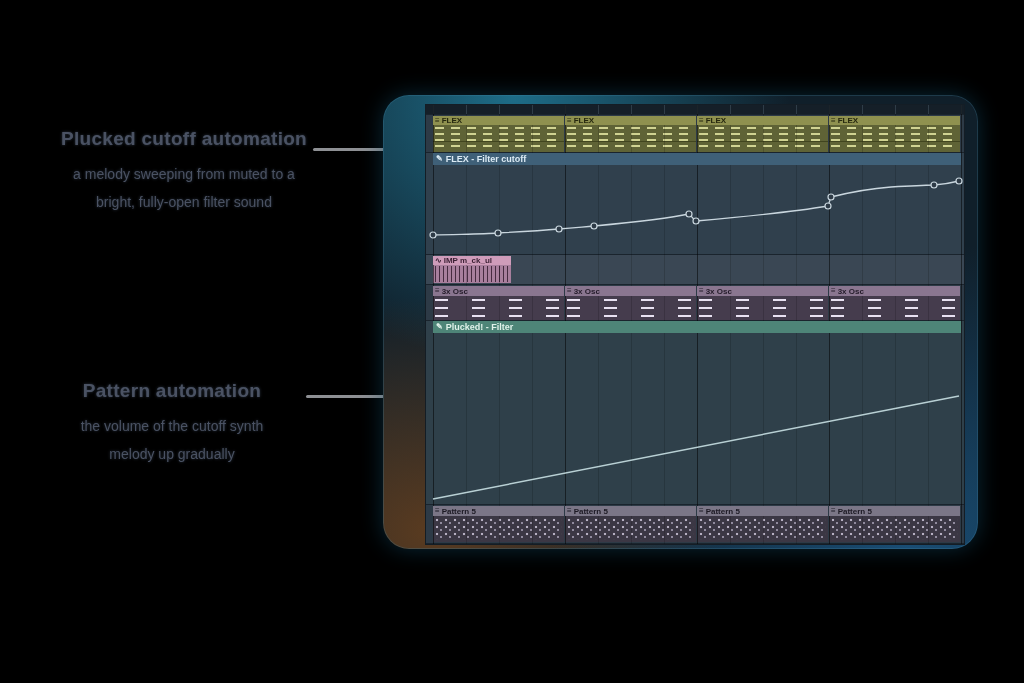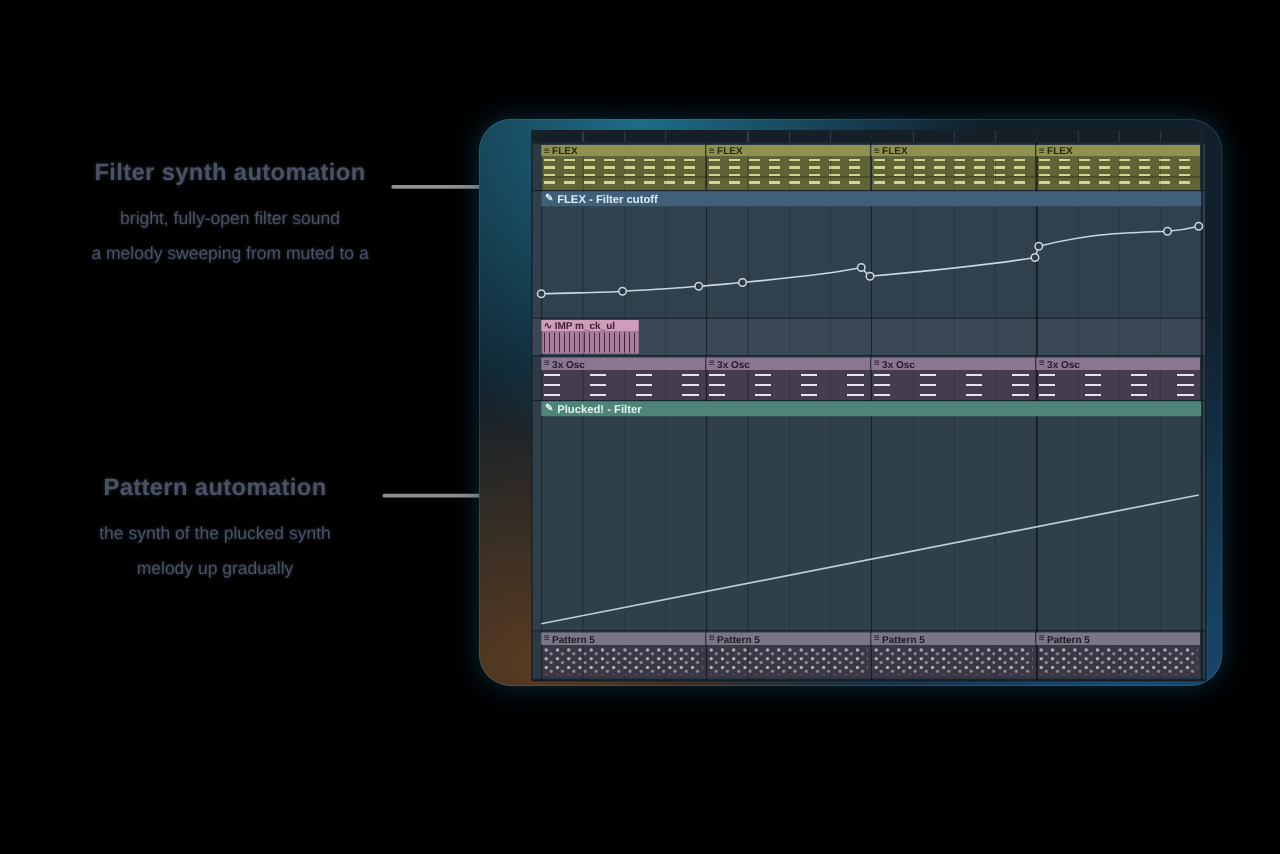--- a/index.html
+++ b/index.html
@@ -100,29 +100,29 @@
     background-position:7px 0,7px 0;}
 
   .ctrl{fill:#2d3a46;stroke:#c9d6de;stroke-width:1.2;}
 </style>
 </head>
 <body>
 
 <div class="stage">
 
   <div class="ann ann-filter">
-    <div class="ann-title">Filter synth automation</div>
+    <div class="ann-title">Plucked cutoff automation</div>
+    <div class="ann-line">a melody sweeping from muted to a</div>
     <div class="ann-line">bright, fully-open filter sound</div>
-    <div class="ann-line">a melody sweeping from muted to a</div>
   </div>
   <div class="pline pline-filter"></div>
 
   <div class="ann ann-volume">
     <div class="ann-title">Pattern automation</div>
-    <div class="ann-line">the synth of the plucked synth</div>
+    <div class="ann-line">the volume of the cutoff synth</div>
     <div class="ann-line">melody up gradually</div>
   </div>
   <div class="pline pline-volume"></div>
 
   <div class="window">
     <div class="playlist">
 
       <div class="ruler"></div>
 
       <div class="track track-flex">

